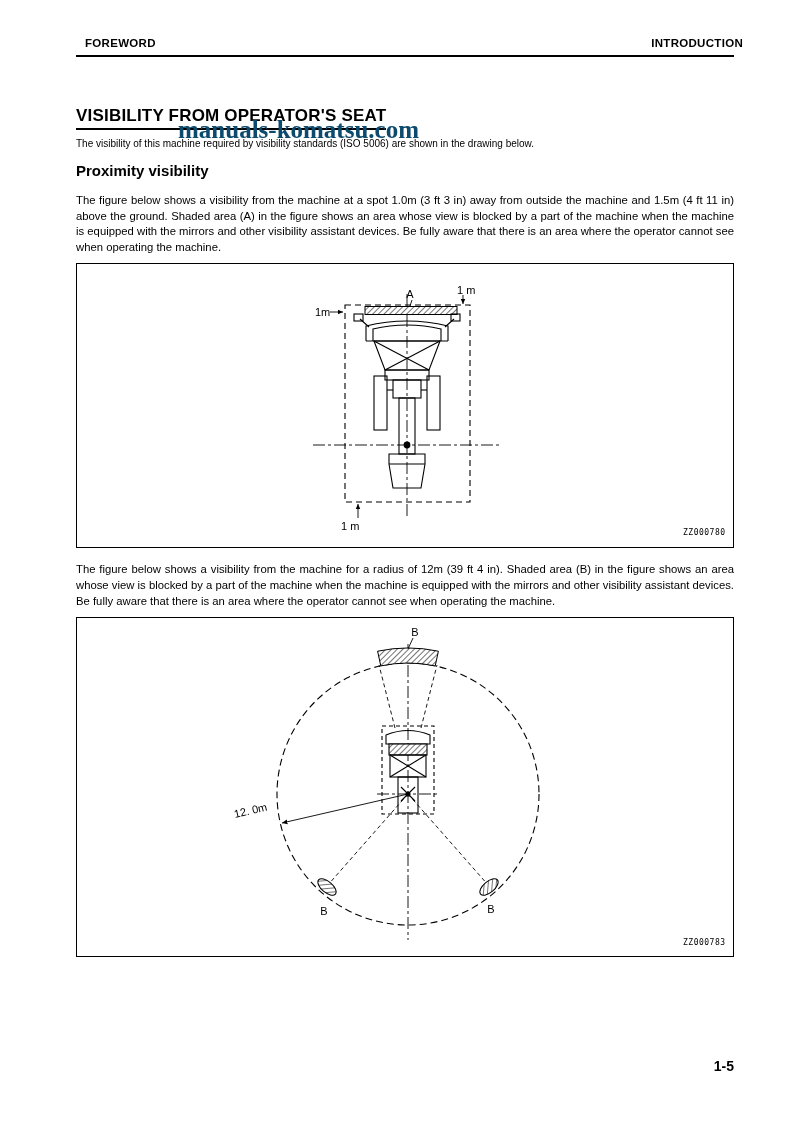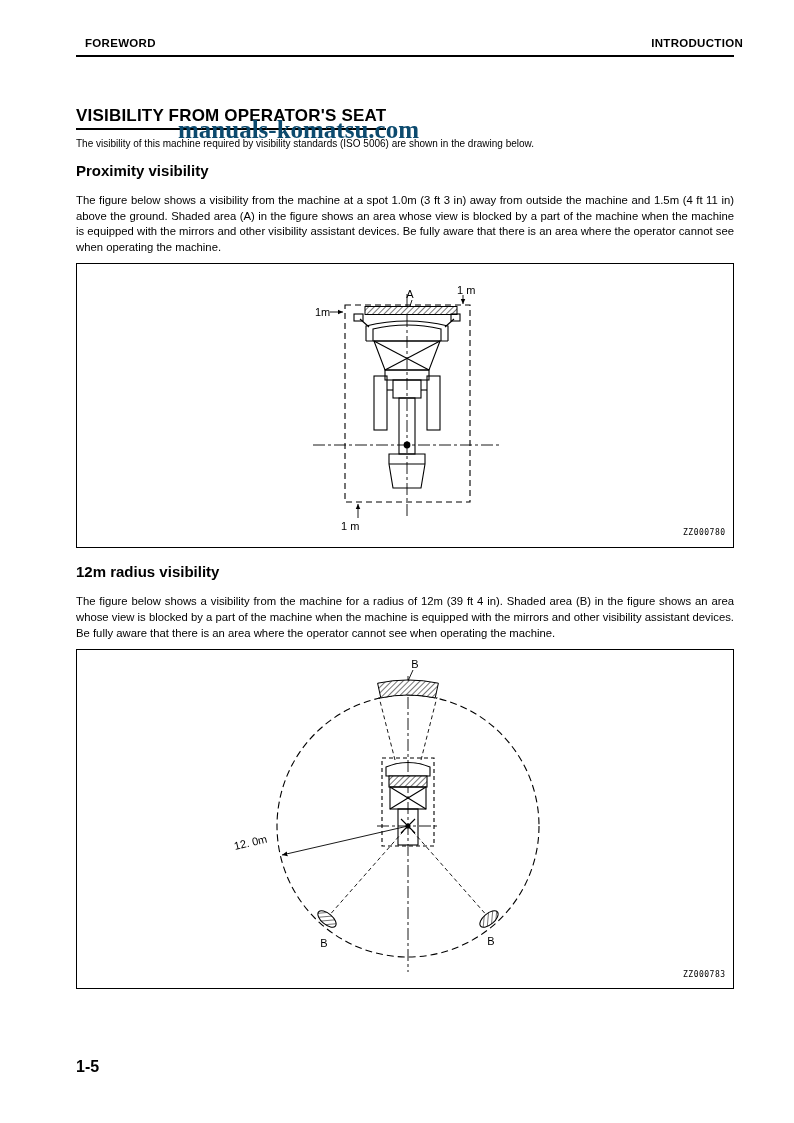--- a/index.html
+++ b/index.html
@@ -39,21 +39,21 @@
   p.body-text {
     margin-top:14px; font-size:11.3px; line-height:15.6px;
     text-align:justify;
   }
   figure.figure-box {
     margin-top:8px; border:1px solid #000; width:658px; background:#fff;
   }
   figure.figure-box svg { display:block; }
   .page-footer {
     position:absolute; top:1058px; left:76px; width:658px;
-    font-size:16px; font-weight:bold;
+    text-align:right; font-size:14px; font-weight:bold;
   }
   svg text {
     font-family:"Liberation Sans", sans-serif;
     font-size:11px; fill:#000;
   }
   svg text.fig-code {
     font-family:"DejaVu Sans Mono", monospace;
     font-size:8px; letter-spacing:0.5px;
   }
   svg .ln { stroke:#000; stroke-width:1.1; fill:none; }
@@ -138,21 +138,20 @@
         <text x="238" y="52">1m</text>
         <line class="thin" x1="253" y1="48" x2="266" y2="48" marker-end="url(#arrA)"></line>
 
         <text x="264" y="266">1 m</text>
         <line class="thin" x1="281" y1="254" x2="281" y2="240" marker-end="url(#arrA)"></line>
 
         <text x="606" y="271" class="fig-code">ZZ000780</text>
       </svg>
     </figure>
 
-    <h2 class="sec-heading second">12m radius visibility</h2>
     <p class="body-text">The figure below shows a visibility from the machine for a radius of 12m (39 ft 4 in). Shaded area (B) in the figure shows an area whose view is blocked by a part of the machine when the machine is equipped with the mirrors and other visibility assistant devices. Be fully aware that there is an area where the operator cannot see when operating the machine.</p>
 
     <figure class="figure-box">
       <svg viewBox="0 0 656 338" width="656" height="338">
         <defs>
           <pattern id="hatchB" width="4" height="4" patternUnits="userSpaceOnUse" patternTransform="rotate(45)">
             <rect width="4" height="4" fill="#ffffff"></rect>
             <line x1="0" y1="0" x2="0" y2="4" stroke="#000" stroke-width="1.1"></line>
           </pattern>
           <marker id="arrB" markerWidth="7" markerHeight="7" refX="6" refY="3.5" orient="auto">

